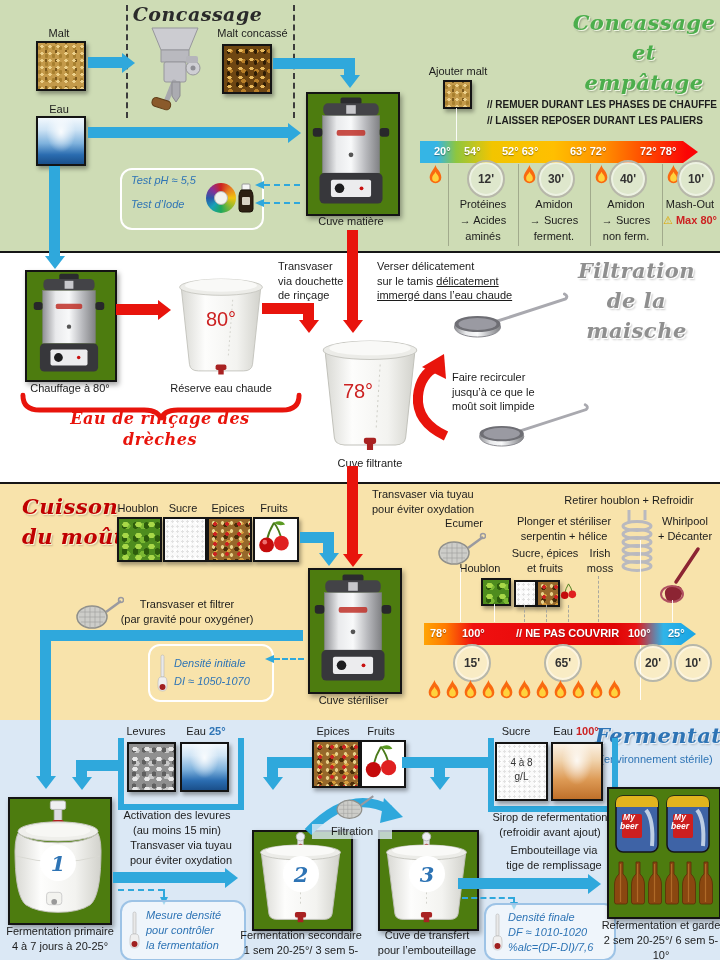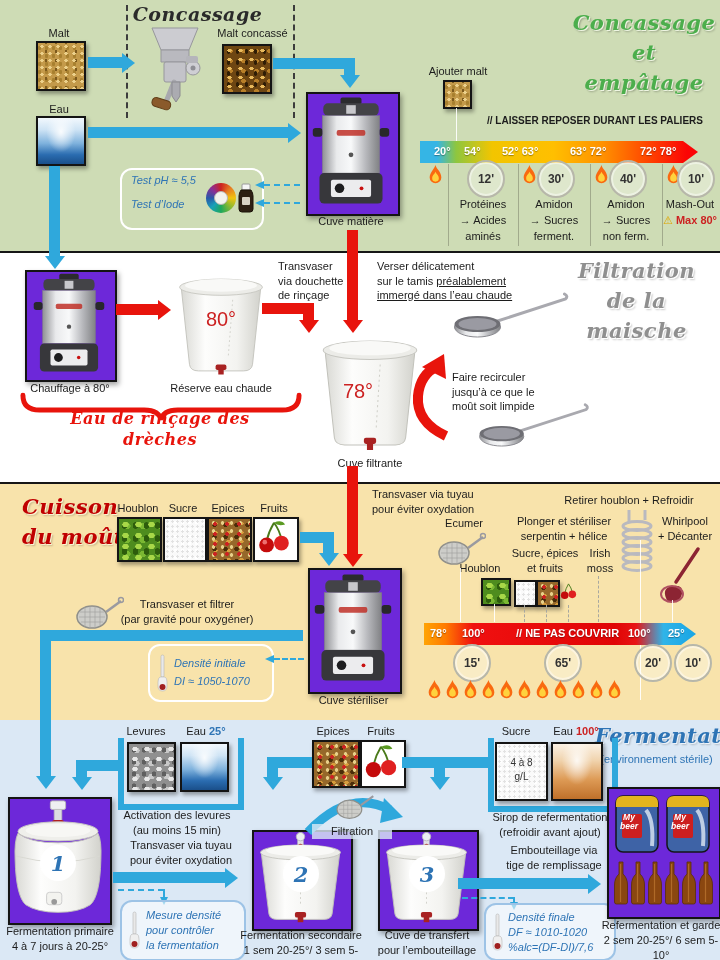--- a/index.html
+++ b/index.html
@@ -16,21 +16,21 @@
   .bold{font-weight:bold}
   .script{font-family:"DejaVu Serif",serif;font-style:italic;font-weight:bold;letter-spacing:.5px}
   .title-green{color:#4cae4c;text-shadow:1px 1px 0 #eef5e2,2px 2px 2px rgba(0,0,0,.25)}
   .title-gray{color:#8f8f8f;text-shadow:1px 1px 0 #fff,2px 2px 2px rgba(0,0,0,.2)}
   .title-red{color:#c00000;text-shadow:1px 1px 0 #fdf2d2,2px 2px 2px rgba(0,0,0,.2)}
   .title-blue{color:#2e74b5;text-shadow:1px 1px 0 #eef4fb,2px 2px 2px rgba(0,0,0,.2)}
   .blue-it{color:#2e74b5;font-style:italic}
   .redtx{color:#cc2222}
   .bluetx{color:#2e74b5}
   .thumb{position:absolute;border:2px solid #141414;box-shadow:2px 3px 4px rgba(0,0,0,.35)}
-  .imgbox{position:absolute;background:#6d28d9;border:2px solid #141414;box-shadow:2px 3px 5px rgba(0,0,0,.35)}
+  .imgbox{position:absolute;background:#4d7c0f;border:2px solid #141414;box-shadow:2px 3px 5px rgba(0,0,0,.35)}
   .svgabs{position:absolute}
   
   .harrow{position:absolute;height:11px;background:#2fa8dc}
   .varrow{position:absolute;width:11px;background:#2fa8dc}
   .harrow.red,.varrow.red{background:#e8140c}
   .harrow.hd::after{content:"";position:absolute;right:-13px;top:50%;transform:translateY(-50%);
     border-left:13px solid #2fa8dc;border-top:10px solid transparent;border-bottom:10px solid transparent}
   .harrow.red.hd::after{border-left-color:#e8140c}
   .varrow.hd::after{content:"";position:absolute;bottom:-13px;left:50%;transform:translateX(-50%);
     border-top:13px solid #2fa8dc;border-left:10px solid transparent;border-right:10px solid transparent}
@@ -163,20 +163,21 @@
 
 <div class="t c script title-green" style="left:570px;top:8px;width:148px;font-size:21px;line-height:30px">
   <div>Concassage</div>
   <div>et empâtage</div>
 </div>
 
 <div class="t c" style="left:420px;top:64px;width:76px">Ajouter malt</div>
 <div class="thumb tx-malt" style="left:443px;top:80px;width:25px;height:25px"></div>
 <div class="vline" style="left:456px;top:108px;height:33px"></div>
 
+<div class="t sm" style="left:487px;top:98px;width:232px;font-weight:600">// REMUER DURANT LES PHASES DE CHAUFFE</div>
 <div class="t sm" style="left:487px;top:114px;width:232px;font-weight:600">// LAISSER REPOSER DURANT LES PALIERS</div>
 
 <div class="bar" id="mashbar" style="left:420px;top:141px;width:278px">
   <span class="bart" style="left:14px">20°</span>
   <span class="bart" style="left:44px">54°</span>
   <span class="bart" style="left:82px">52° 63°</span>
   <span class="bart" style="left:150px">63° 72°</span>
   <span class="bart" style="left:220px">72° 78°</span>
 </div>
 
@@ -271,21 +272,21 @@
 <div class="t" style="left:278px;top:259px;width:90px">
   <div>Transvaser</div>
   <div>via douchette</div>
   <div>de rinçage</div>
 </div>
 <div class="harrow red" style="left:262px;top:303px;width:52px"></div>
 <div class="varrow red hd" style="left:303px;top:303px;height:17px"></div>
 
 <div class="t" style="left:377px;top:259px;width:140px">
   <div>Verser délicatement</div>
-  <div><span>sur le tamis </span><span class="u">préalablement</span></div>
+  <div><span>sur le tamis </span><span class="u">délicatement</span></div>
   <div class="u">immergé dans l’eau chaude</div>
 </div>
 
 <svg class="svgabs" style="left:442px;top:288px" width="130" height="50" viewBox="0 0 125 50">
   <path d="M120 6 q4 2 1 5 L50 34" stroke="#a9a9af" stroke-width="3" fill="none" stroke-linecap="round"></path>
   <ellipse cx="33" cy="39" rx="23" ry="10" fill="url(#steel)" stroke="#8a8a90"></ellipse>
   <ellipse cx="33" cy="36" rx="23" ry="8" fill="#6e6e74"></ellipse>
       <ellipse cx="33" cy="36" rx="19" ry="6" fill="#9a9aa2"></ellipse>
 </svg>
 

